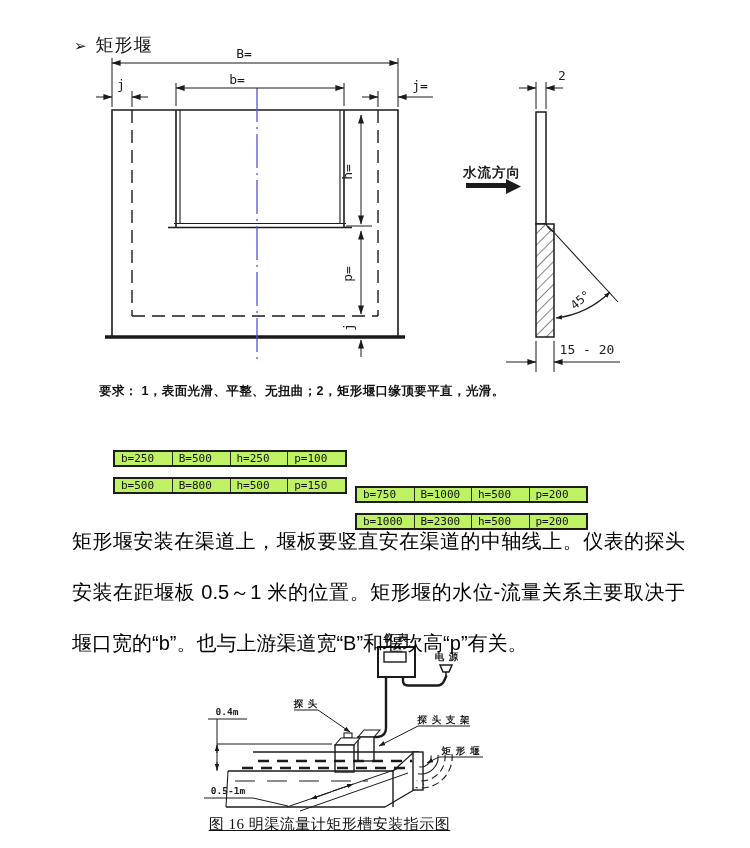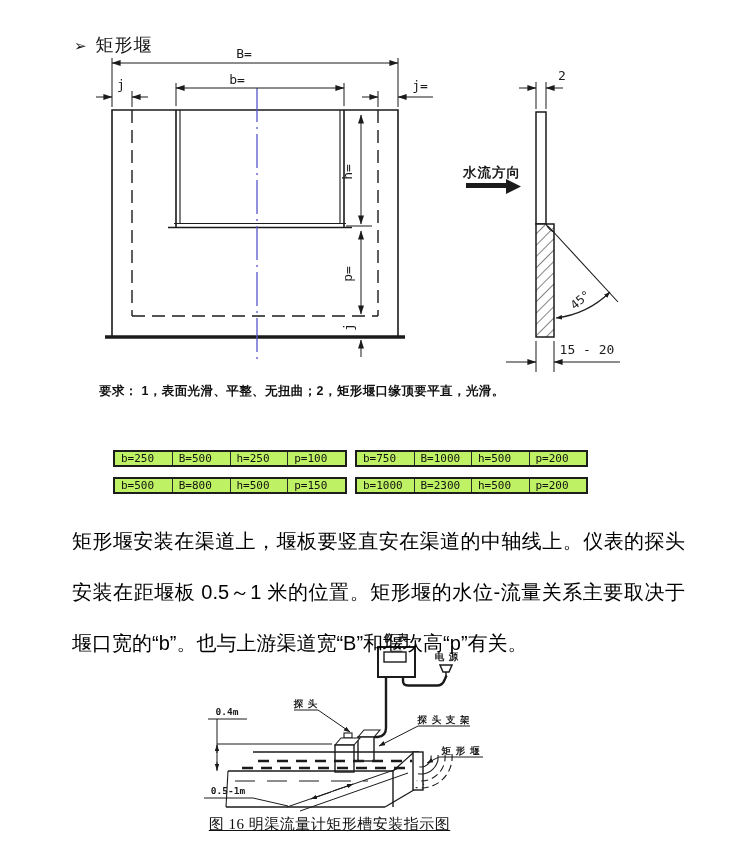--- a/index.html
+++ b/index.html
@@ -13,21 +13,21 @@
     font-size:18px;color:#151515;letter-spacing:1px;margin-top:28px;
   }
   #title .bullet{font-size:15px;margin-right:8px;}
   #fig-svg{left:0;top:0;width:750px;height:848px;pointer-events:none;}
   #notes{left:99px;top:383px;font-size:12.5px;font-weight:700;color:#111;letter-spacing:.4px;}
   #notes .n1{margin:0 0 6px 0;}
   #notes .n2{margin:0 0 9px 30px;}
   #notes .n3{margin:0;}
   .tbl-group{top:450px;}
   #tbl-left{left:113px;width:234px;}
-  #tbl-right{left:355px;width:233px;}
+  #tbl-right{left:355px;width:233px;margin-top:36px;}
   .trow{
     display:flex;height:17px;box-sizing:border-box;border:2px solid #1d1d1d;
     background:#bef264;align-items:stretch;
   }
   .trow + .trow{margin-top:10px;}
   .tcell{
     flex:1;display:flex;align-items:center;padding-left:6px;
     font-family:"DejaVu Sans Mono",monospace;font-size:11px;color:#111;
     border-right:1px solid #2a2a2a;box-sizing:border-box;
   }

